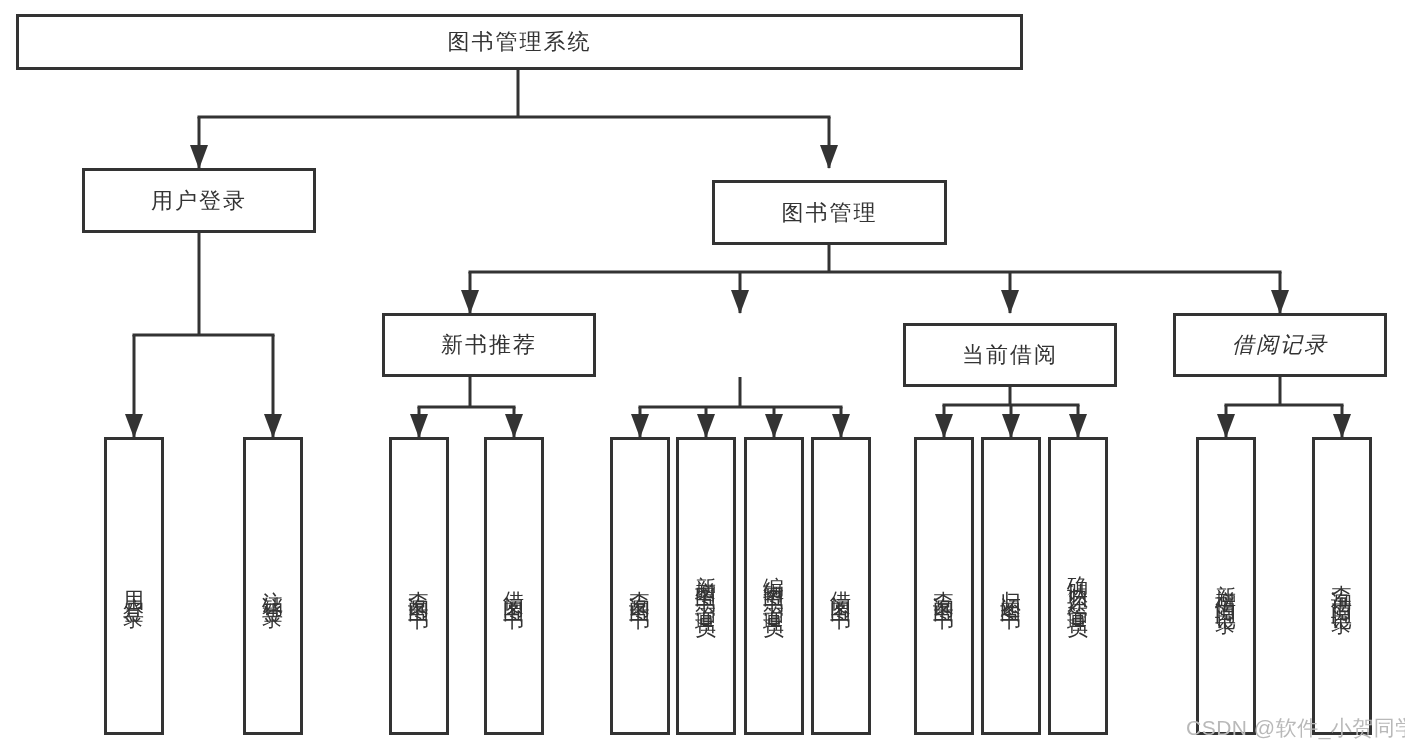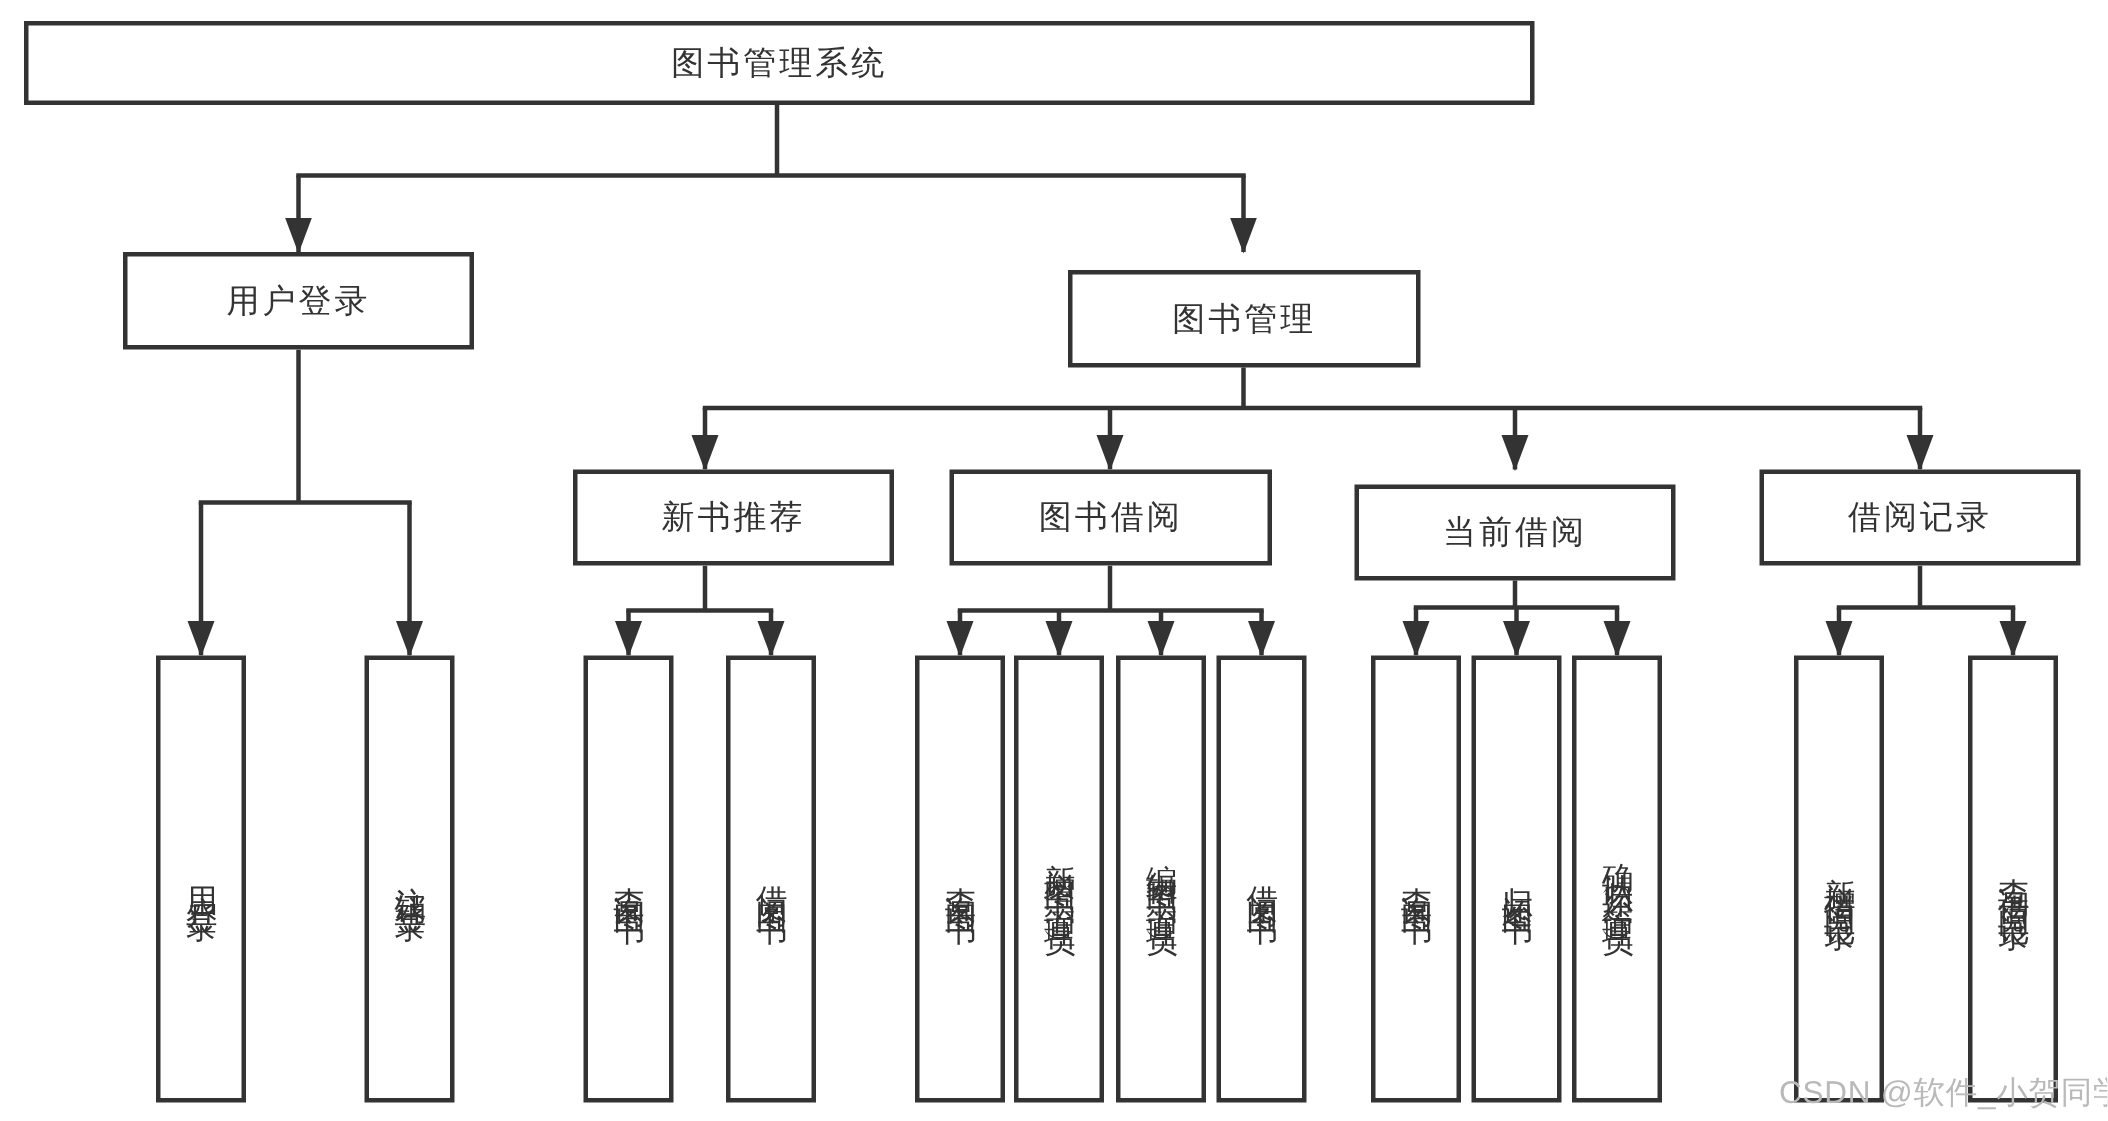--- a/index.html
+++ b/index.html
@@ -48,21 +48,21 @@
     line-height: 1;
     max-height: 292px;
   }
   
   #node-root            { left: 16px;  top: 14px;  width: 1007px; height: 56px; }
   #node-user-login      { left: 82px;  top: 168px; width: 234px;  height: 65px; }
   #node-book-management { left: 712px; top: 168px; width: 235px;  height: 65px; margin-top: 12px; }
   #node-new-book-recommend { left: 382px;  top: 313px; width: 214px; height: 64px; }
   #node-book-borrowing     { left: 633px;  top: 313px; width: 215px; height: 64px; }
   #node-current-borrowing  { left: 903px;  top: 323px; width: 214px; height: 64px; }
-  #node-borrow-records     { left: 1173px; top: 313px; width: 214px; height: 64px; }
+  #node-borrow-records     { left: 1173px; top: 313px; width: 214px; height: 64px; font-style: italic; }
   #leaf-user-login          { left: 104px; }
   #leaf-logout              { left: 243px; }
   #leaf-query-books-1       { left: 389px; }
   #leaf-borrow-books-1      { left: 484px; }
   #leaf-query-books-2       { left: 610px; }
   #leaf-add-books-admin     { left: 676px; }
   #leaf-edit-books-admin    { left: 744px; }
   #leaf-borrow-books-2      { left: 811px; }
   #leaf-query-books-3       { left: 914px; }
   #leaf-return-books        { left: 981px; }
@@ -156,23 +156,20 @@
   <div class="node h-label" id="node-user-login">
     <span>用户登录</span>
   </div>
   <div class="node h-label" id="node-book-management">
     <span>图书管理</span>
   </div>
 
   <div class="node h-label" id="node-new-book-recommend">
     <span>新书推荐</span>
   </div>
-  <div class="node h-label" id="node-book-borrowing">
-    <span>图书借阅</span>
-  </div>
   <div class="node h-label" id="node-current-borrowing">
     <span>当前借阅</span>
   </div>
   <div class="node h-label" id="node-borrow-records">
     <span>借阅记录</span>
   </div>
 
   <div class="node leaf" id="leaf-user-login">
     <span class="v-text">用户登录</span>
   </div>

